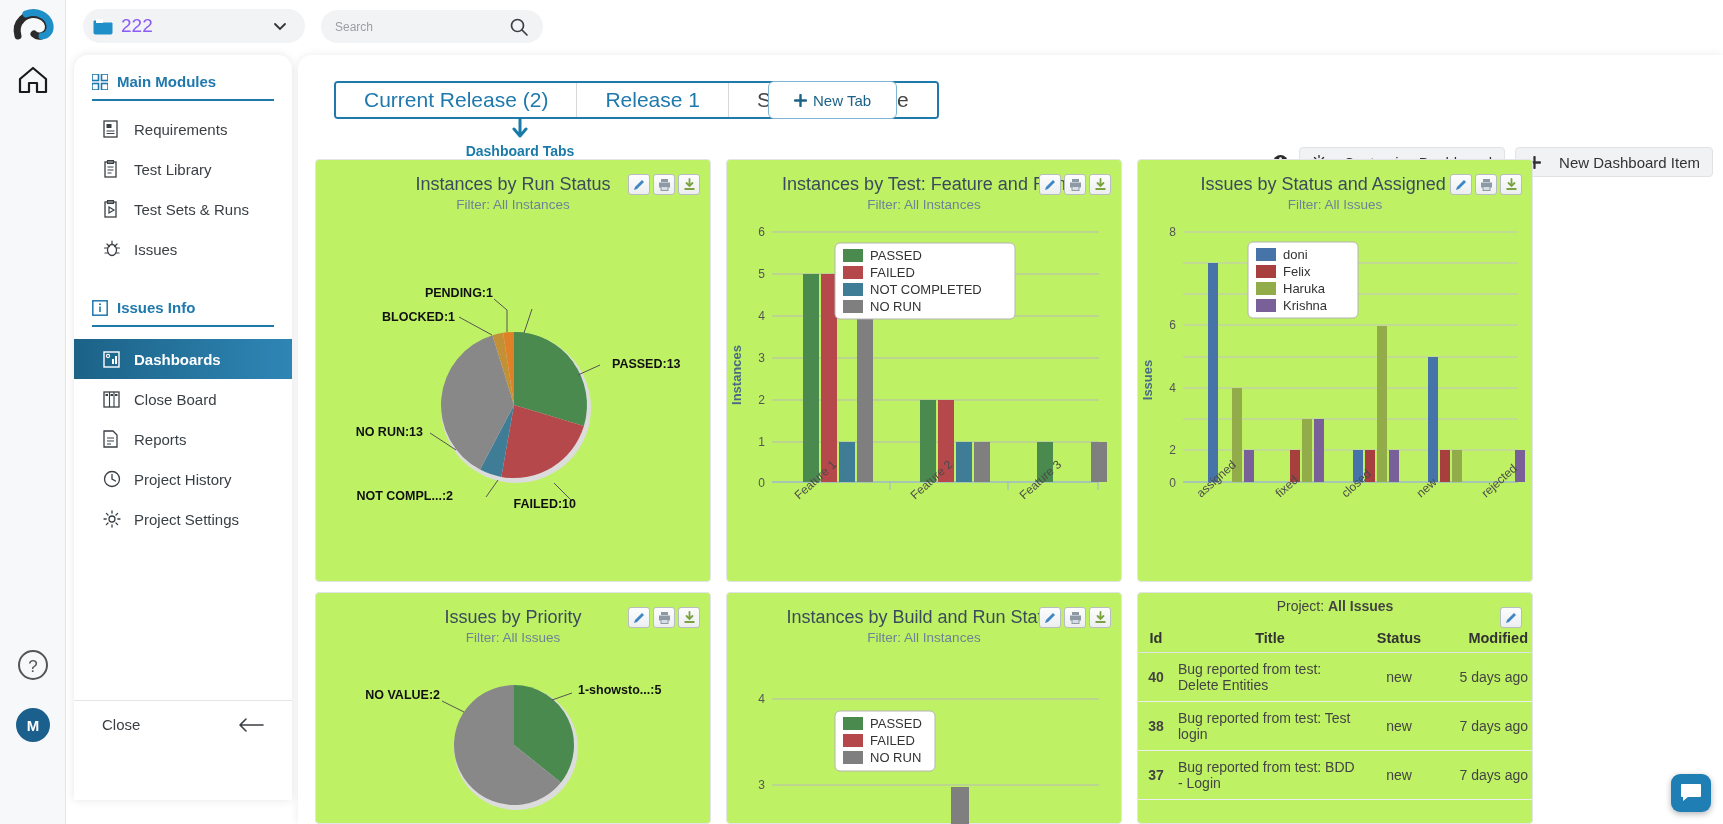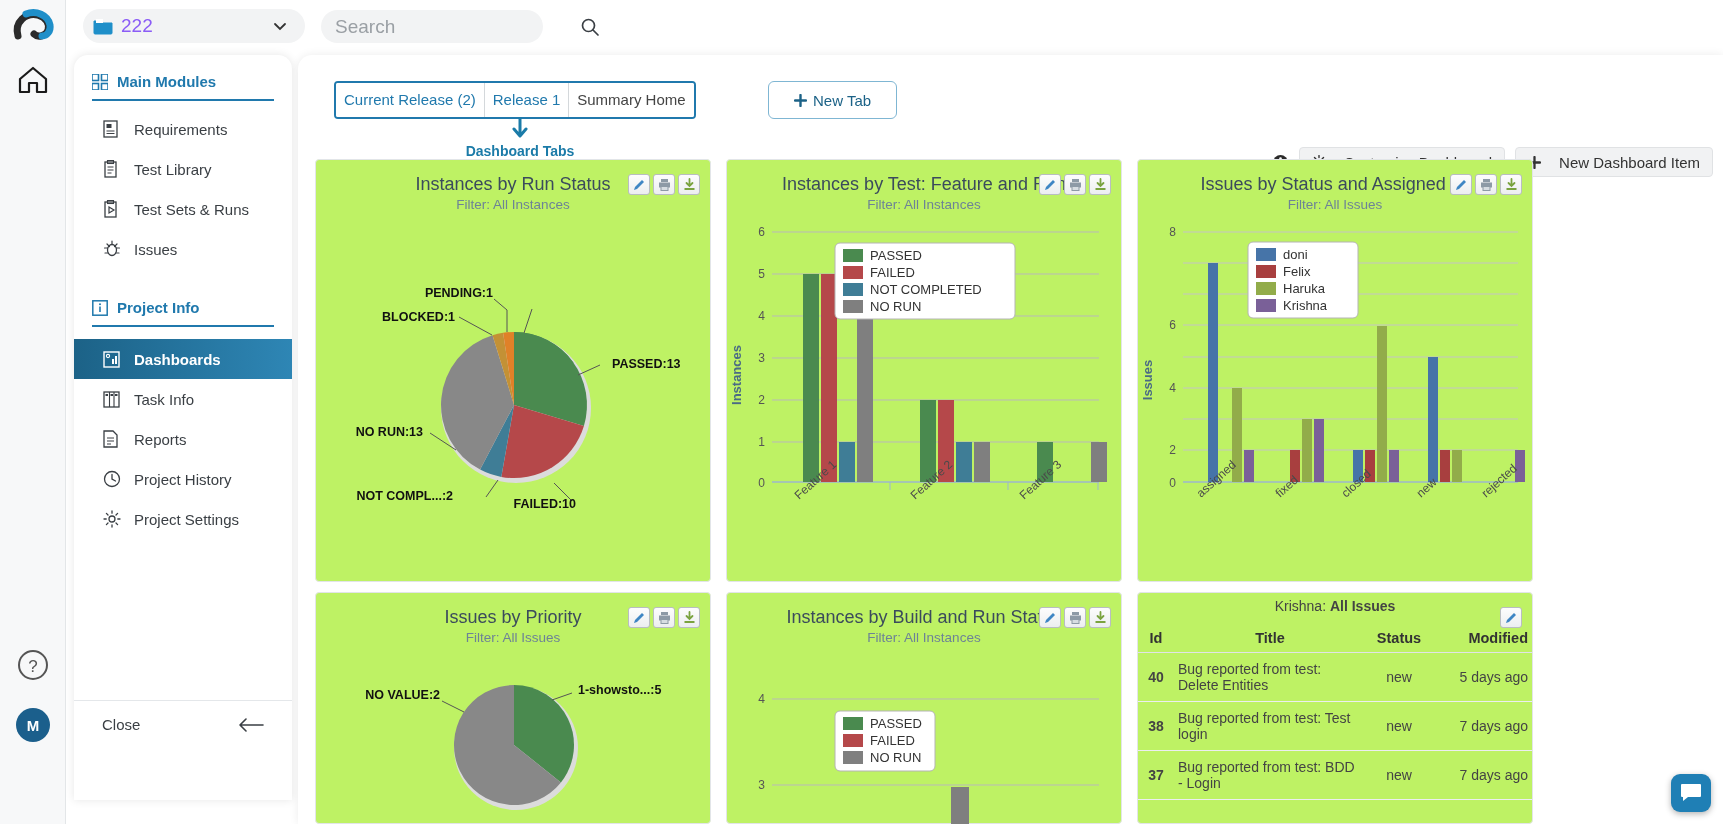--- a/index.html
+++ b/index.html
@@ -32,21 +32,21 @@
   #projsel .pfolder { width:20px;height:18px;flex:none;margin-right:8px; }
   #projsel .pname { font-size:19px; color:#8b5cf6; flex:1; }
   #projsel .chev { width:18px;height:18px;flex:none;margin-right:6px; }
   #searchbox {
     position:absolute; left:255px; top:10px; width:222px; height:33px;
     background:#f2f3f4; border-radius:18px; display:flex; align-items:center;
     padding:0 14px;
   }
   #searchbox input {
     border:none; background:transparent; outline:none; flex:1;
-    font-size:19px; color:#555; font-family:"Liberation Sans", sans-serif;
+    font-size:12px; color:#555; font-family:"Liberation Sans", sans-serif;
   }
   #searchbox input::placeholder { color:#9a9fa4; }
   
   #nav {
     position:absolute; left:74px; top:55px; width:218px; height:745px;
     background:#fff; border-radius:14px 14px 0 0;
     box-shadow:0 0 10px rgba(0,0,0,.10);
     overflow:hidden;
   }
   .nav-sec { margin:0 18px; padding-top:18px; }
@@ -70,21 +70,21 @@
   
   #main {
     position:absolute; left:298px; top:55px; width:1425px; height:769px;
     background:#fff; border-radius:14px 0 0 0; box-shadow:0 0 10px rgba(0,0,0,.08);
     overflow:hidden;
   }
   
   #tabstrip { position:absolute; left:36px; top:26px; }
   .tabgroup { display:flex; border:2px solid #2079ad; border-radius:4px; overflow:hidden; background:#fff; }
   .tab {
-    padding:0 8px; height:34px; line-height:34px; font-size:15px; color:#2079ad;
+    padding:0 28px; height:34px; line-height:34px; font-size:21px; color:#2079ad;
     background:#fff; border-right:1px solid #d4d8db; cursor:pointer; white-space:nowrap;
   }
   .tab.sel { color:#444; background:#fff; border-right:none; }
   #newtab {
     position:absolute; left:470px; top:26px; height:38px; padding:0 25px;
     border:1px solid #7fb6d3; border-radius:6px; background:#fff;
     color:#1c6287; font-size:15px; display:flex; align-items:center; gap:6px;
     cursor:pointer;
   }
   #tabsnote { position:absolute; left:162px; top:62px; text-align:center; width:120px; }
@@ -242,21 +242,21 @@
 
   <div class="nav-sec" style="padding-top:30px">
     <div class="nav-sec-hd">
       <span>
         <svg width="16" height="16" viewBox="0 0 16 16">
           <rect x="0.8" y="0.8" width="14.4" height="14.4" fill="none" stroke="#2079ad" stroke-width="1.5"></rect>
           <circle cx="8" cy="4.2" r="1" fill="#2079ad"></circle>
           <path d="M8 6.6 V12" stroke="#2079ad" stroke-width="1.6"></path>
         </svg>
       </span>
-      <span>Project Info</span>
+      <span>Issues Info</span>
     </div>
     <div class="nav-sec-rule"></div>
   </div>
 
   <div style="margin-top:12px">
     <div class="nav-item active">
       <span class="ico">
         <svg width="17" height="17" viewBox="0 0 17 17">
             <rect x="1" y="1" width="15" height="15" fill="none" stroke="#fff" stroke-width="1.4"></rect>
             <circle cx="5" cy="5" r="1.6" fill="none" stroke="#fff" stroke-width="1.1"></circle>
@@ -269,21 +269,21 @@
     <div class="nav-item">
       <span class="ico">
         <svg width="17" height="17" viewBox="0 0 17 17">
             <rect x="1" y="1" width="15" height="15" fill="none" stroke="#3a3f44" stroke-width="1.3"></rect>
             <path d="M6.5 1v15M11 1v15" stroke="#3a3f44" stroke-width="1.1"></path>
             <rect x="2.5" y="3" width="2.5" height="2" fill="#3a3f44"></rect>
             <rect x="7.5" y="3" width="2.5" height="2" fill="#3a3f44"></rect>
             <rect x="12" y="3" width="2.5" height="2" fill="#3a3f44"></rect>
           </svg>
       </span>
-      <span>Task Info</span>
+      <span>Close Board</span>
     </div>
     <div class="nav-item">
       <span class="ico">
         <svg width="17" height="18" viewBox="0 0 17 18">
             <path d="M1 1h9l4 4v12H1Z" fill="none" stroke="#3a3f44" stroke-width="1.3"></path>
             <path d="M4 8h7M4 11h7M4 14h4" stroke="#3a3f44" stroke-width="1.1"></path>
           </svg>
       </span>
       <span>Reports</span>
     </div>
@@ -688,21 +688,21 @@
 
   <div class="widget" style="left:839px; top:537px; width:396px; height:232px;">
     <div class="w-acts" style="right:10px;">
       <div class="actbtn">
           <svg width="13" height="13" viewBox="0 0 13 13">
             <path d="M1 12l1-3 7-7 2 2-7 7z" fill="#3f86c4"></path>
           </svg>
         </div>
     </div>
     <div class="w-sub" style="color:#444;font-size:14px;margin-top:5px">
-      <span>Krishna: </span><b>All Issues</b>
+      <span>Project: </span><b>All Issues</b>
     </div>
     <table class="lt-table" style="margin-top:10px">
       <thead>
         <tr>
           <th class="lt-id">Id</th>
           <th>Title</th>
           <th class="lt-status">Status</th>
           <th class="lt-mod">Modified</th>
         </tr>
       </thead>

